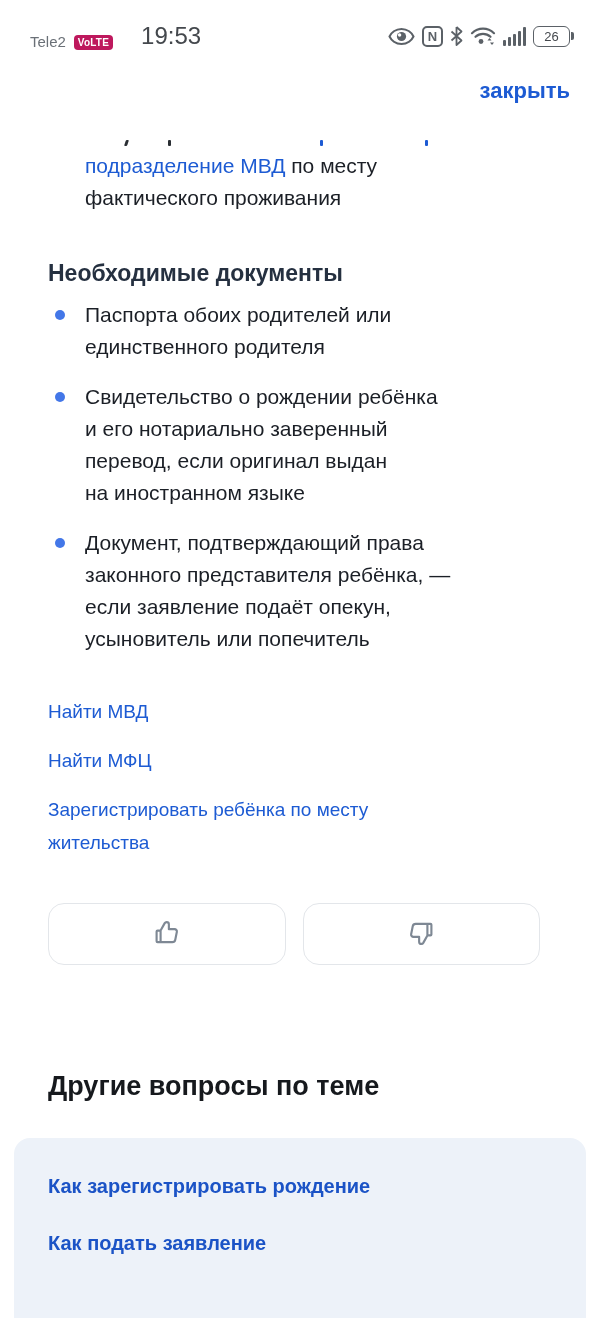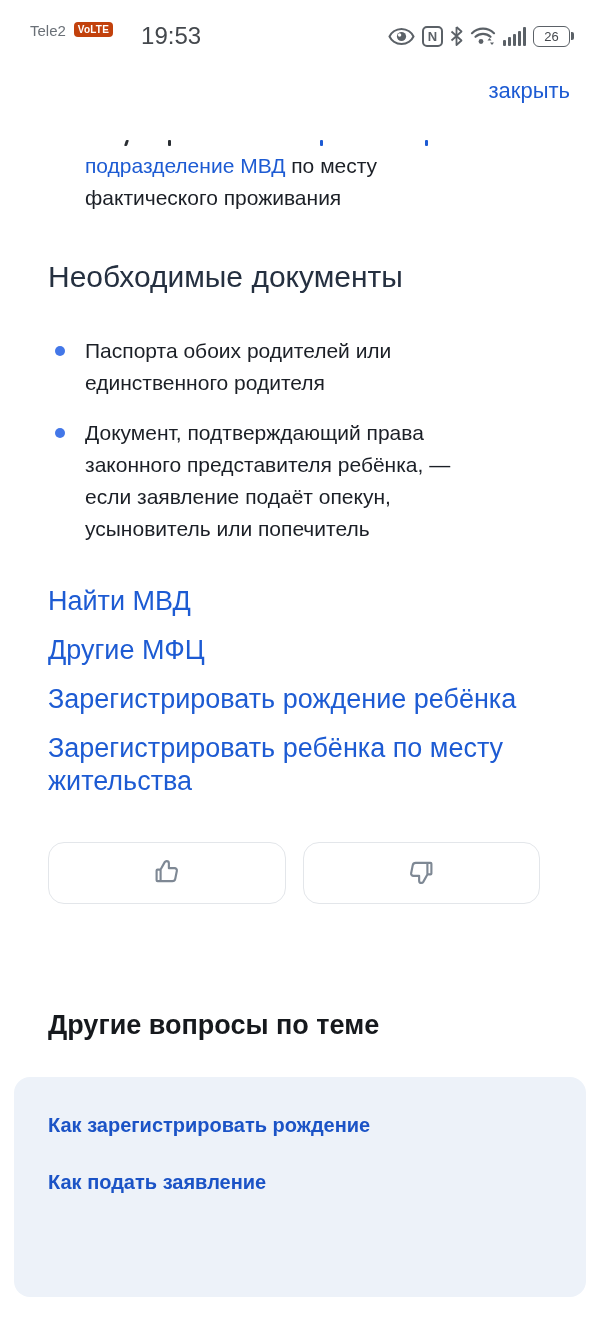--- a/index.html
+++ b/index.html
@@ -18,24 +18,24 @@
     background:#ffffff;
     font-family:"Liberation Sans", sans-serif;
     color:var(--text);
     position:relative;
   }
   
   .status-bar{
     display:flex;justify-content:space-between;align-items:center;
     padding:16px 26px 0 30px;height:56px;color:var(--statusbar);
   }
-  .sb-left{display:flex;align-items:flex-start;gap:8px;}
+  .sb-left{display:flex;align-items:flex-end;gap:8px;}
   .carrier{font-size:15px;color:#6a7077;}
   .volte{
-    background:#c2410c;color:#fff;font-size:10px;font-weight:bold;
+    background:#be185d;color:#fff;font-size:10px;font-weight:bold;
     border-radius:4px;padding:2px 4px;letter-spacing:.2px;
   }
   .time{font-size:24px;font-weight:500;color:#44484d;margin-left:20px;}
   .sb-right{display:flex;align-items:center;gap:7px;}
   .sb-right svg{display:block;}
   .nfc{
     width:21px;height:21px;border:2px solid var(--statusbar);border-radius:5px;
     display:flex;align-items:center;justify-content:center;
     font-size:13px;font-weight:bold;color:var(--statusbar);
   }
@@ -44,47 +44,47 @@
   .battery{display:flex;align-items:center;}
   .battery .shell{
     width:37px;height:21px;border:1.5px solid var(--statusbar);border-radius:6px;
     display:flex;align-items:center;justify-content:center;
     font-size:13px;color:#44484d;
   }
   .battery .nub{width:3px;height:8px;background:var(--statusbar);border-radius:0 2px 2px 0;margin-left:1px;}
   
   .close-row{text-align:right;padding:22px 30px 0 0;}
   .close-link{
-    color:var(--link);font-size:22px;font-weight:400;cursor:pointer;text-decoration:none;
+    color:var(--link);font-size:22px;font-weight:700;cursor:pointer;text-decoration:none;
   }
   
   .remnants{position:relative;height:10px;margin-top:34px;}
   .remnants i{position:absolute;top:2px;width:3px;height:6px;border-radius:1px;background:#2a2e33;display:block;}
   .remnants i:nth-child(1){left:125px;transform:skewX(-18deg);}
   .remnants i:nth-child(2){left:168px;}
   .remnants i:nth-child(3){left:320px;background:var(--link);}
   .remnants i:nth-child(4){left:425px;background:var(--link);}
   .intro{
     margin:2px 50px 16px 85px;font-size:21px;line-height:32px;
   }
   .intro .rest{white-space:pre-line;}
   .inline-link{color:var(--link);cursor:pointer;text-decoration:none;}
   .docs-heading{
-    margin:46px 50px 0 48px;font-size:30px;font-weight:400;color:var(--heading);
-  }
-  .doc-list{list-style:none;margin:41px 50px 0 48px;}
+    margin:46px 50px 0 48px;font-size:23px;font-weight:700;color:var(--heading);
+  }
+  .doc-list{list-style:none;margin:12px 50px 0 48px;}
   .doc-list li{display:flex;gap:20px;margin-bottom:18px;}
   .doc-list .dot{
     flex:0 0 10px;width:10px;height:10px;border-radius:50%;
     background:var(--bullet);margin-top:11px;margin-left:7px;
   }
   .doc-list .txt{font-size:21px;line-height:32px;white-space:pre-line;}
   .link-list{margin:40px 50px 0 48px;}
   .article-link{
-    display:block;color:var(--link);font-size:27px;line-height:33px;
+    display:block;color:var(--link);font-size:19px;line-height:33px;
     margin-bottom:16px;white-space:pre-line;cursor:pointer;text-decoration:none;
   }
   
   .feedback{display:flex;gap:17px;margin:44px 60px 0 48px;}
   .fb-btn{
     flex:1;height:62px;border:1px solid var(--btn-border);border-radius:16px;
     background:#fff;display:flex;align-items:center;justify-content:center;
     color:var(--btn-icon);cursor:pointer;
   }
   .fb-btn svg{width:32px;height:32px;}
@@ -165,34 +165,40 @@
   <p class="intro"><a class="inline-link">подразделение МВД</a><span class="rest"> по месту
 фактического проживания</span></p>
 
   <h2 class="docs-heading">Необходимые документы</h2>
 
   <ul class="doc-list">
     <li>
       <span class="dot"></span>
       <span class="txt">Паспорта обоих родителей или
 единственного родителя</span>
+    </li>
+    <li>
+      <span class="dot"></span>
+      <span class="txt">Свидетельство о рождении ребёнка
+и его нотариально заверенный
+перевод, если оригинал выдан
+на иностранном языке</span>
     </li>
     <li>
       <span class="dot"></span>
       <span class="txt">Документ, подтверждающий права
 законного представителя ребёнка, —
 если заявление подаёт опекун,
 усыновитель или попечитель</span>
     </li>
   </ul>
 
   <div class="link-list">
     <a class="article-link">Найти МВД</a>
-    <a class="article-link">Другие МФЦ</a>
-    <a class="article-link">Зарегистрировать рождение ребёнка</a>
+    <a class="article-link">Найти МФЦ</a>
     <a class="article-link">Зарегистрировать ребёнка по месту
 жительства</a>
   </div>
 
   <div class="feedback">
     <button class="fb-btn thumb-up">
       <span>
         <svg viewBox="0 0 24 24" width="32" height="32" fill="none" stroke="currentColor" stroke-width="1.6" stroke-linejoin="round">
           <path d="M7.2 10.2v8.6H4.9a.7.7 0 0 1-.7-.7v-7.2a.7.7 0 0 1 .7-.7h2.3Zm0 0 3.1-5.6c.3-.5.8-.8 1.4-.8.9 0 1.7.8 1.7 1.7v3.6h4.3c1.1 0 1.9 1 1.7 2l-1.2 5.9c-.2 1-1.1 1.8-2.2 1.8H7.2"></path>
         </svg>

